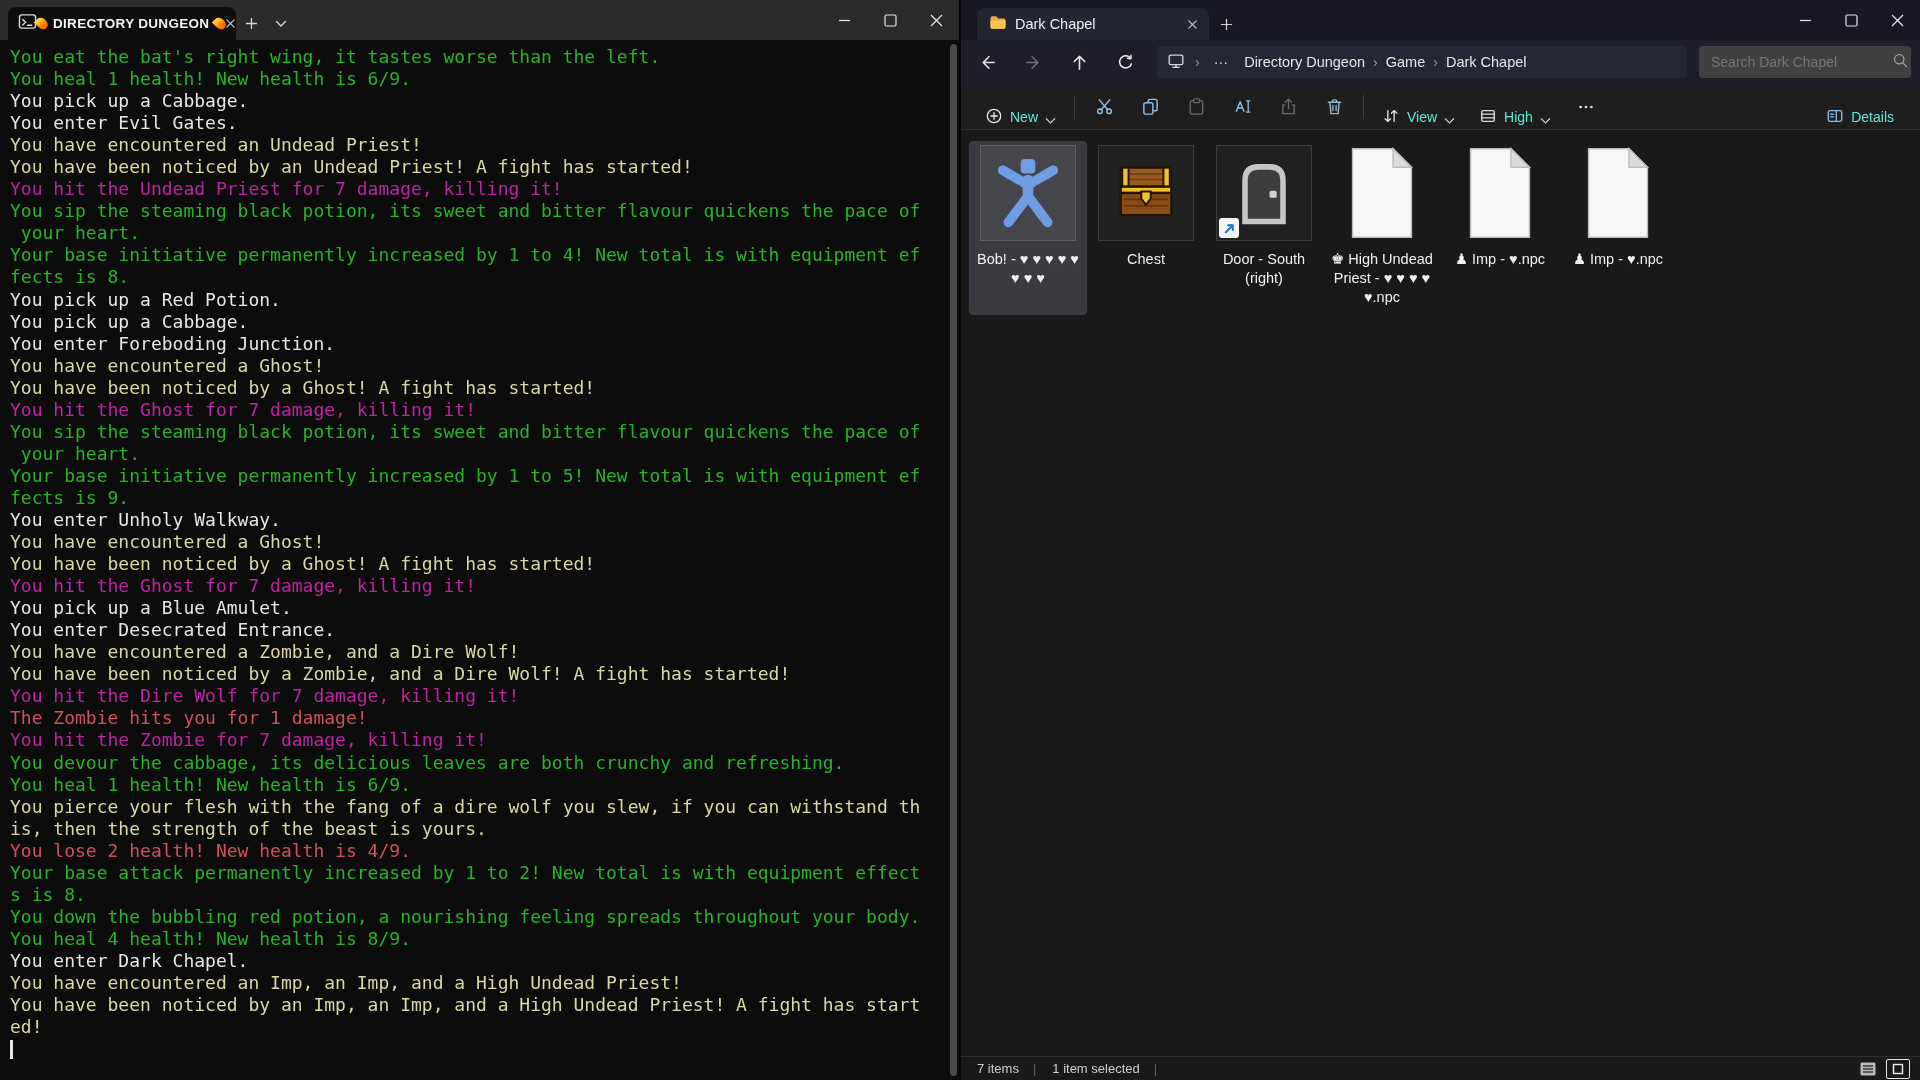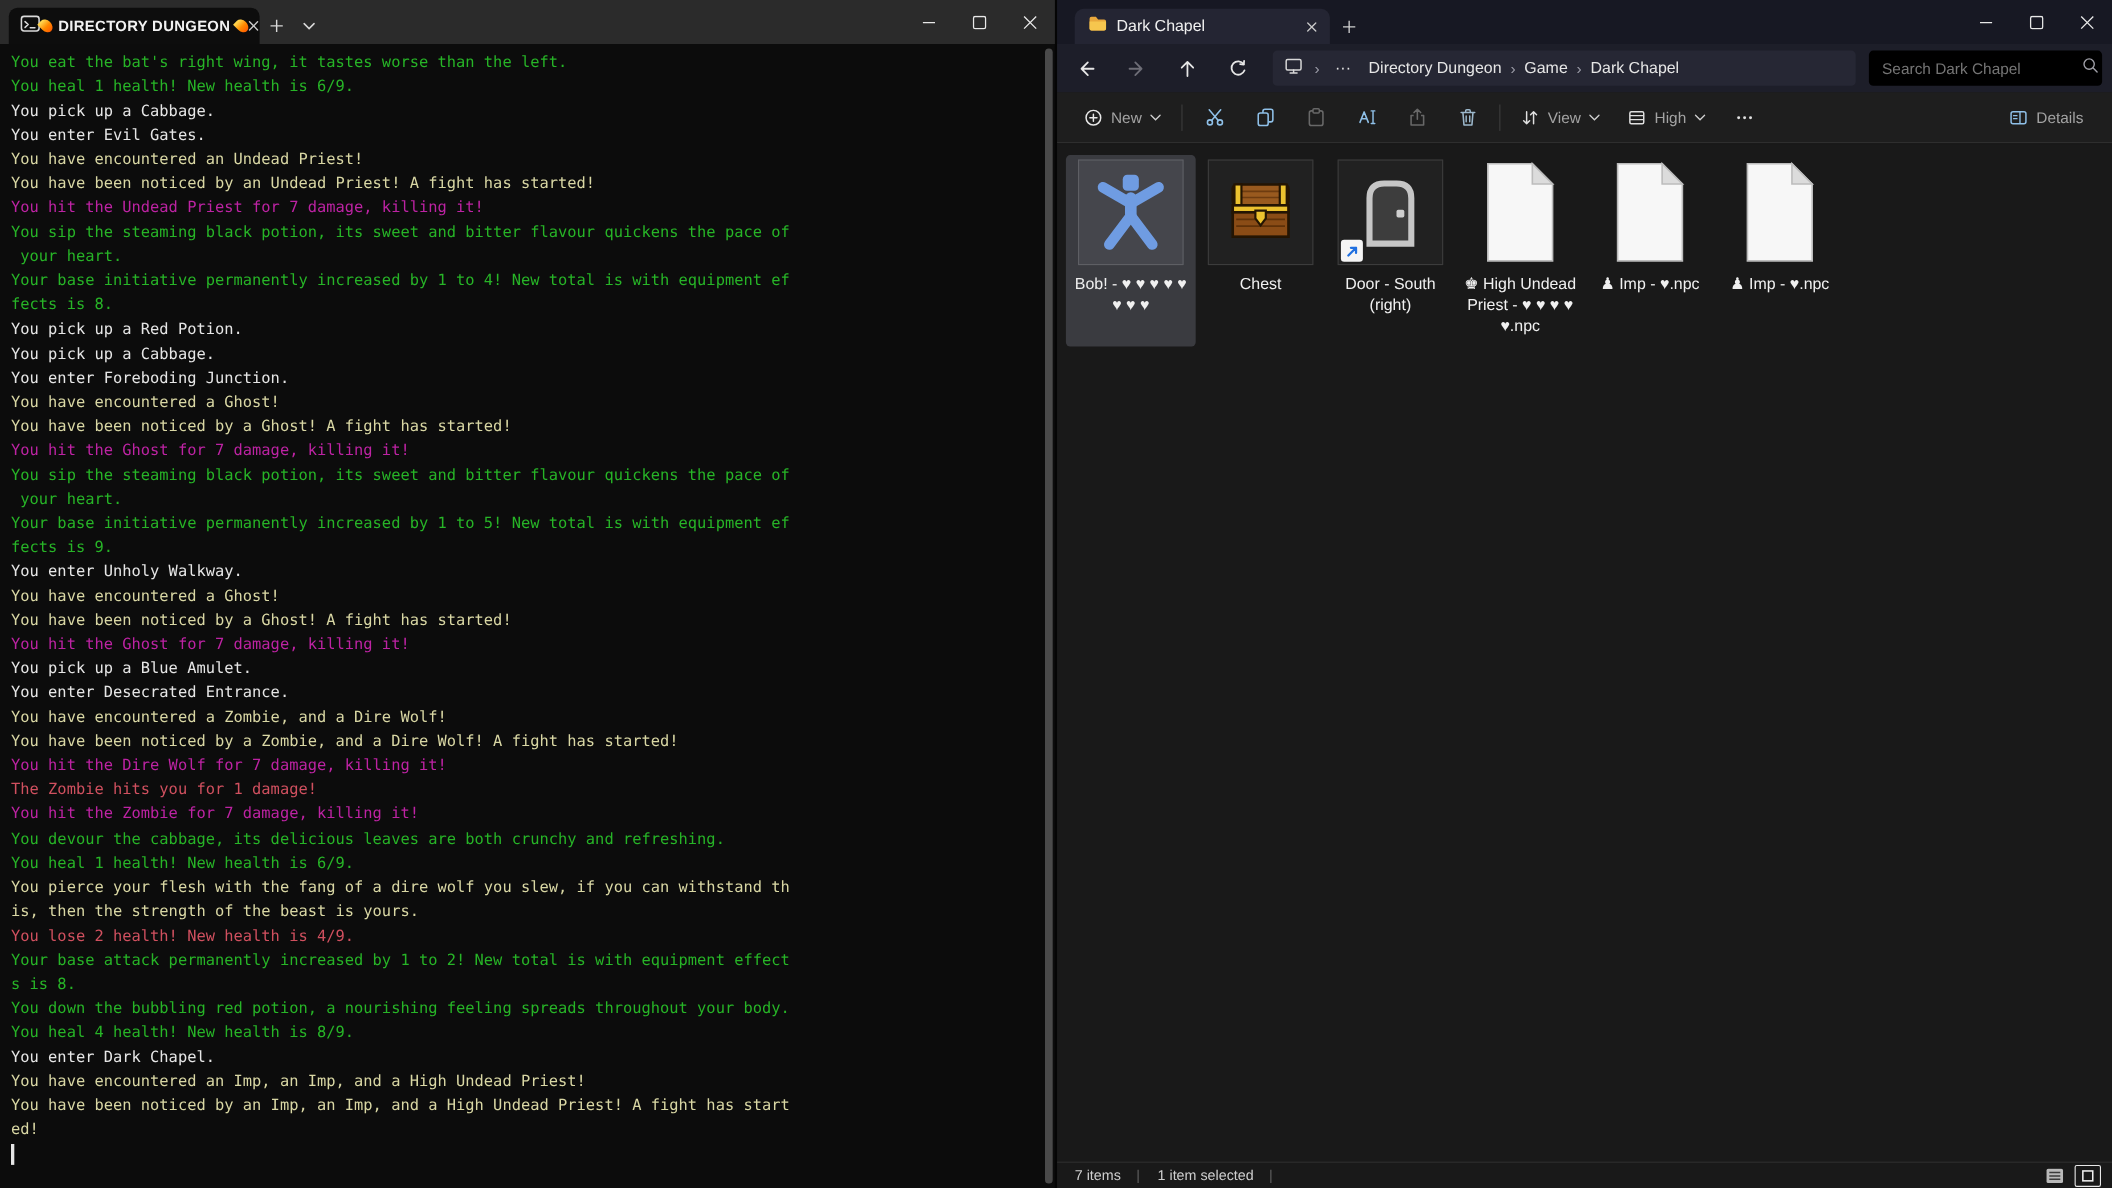--- a/index.html
+++ b/index.html
@@ -15,48 +15,48 @@
   .term-tab-title { flex:1; text-align:center; color:#f2f2f2; font-size:13.5px; font-weight:700;
                     letter-spacing:.3px; display:flex; align-items:center; justify-content:center; gap:6px; white-space:nowrap; }
   .flame { display:inline-block; width:10px; height:13px;
            background:linear-gradient(180deg,#ffd24a 10%,#ff8a00 55%,#ff5c00 100%);
            border-radius:0 50% 50% 50%; transform:rotate(-45deg); }
   .tab-x { width:18px; height:18px; display:flex; align-items:center; justify-content:center; border-radius:3px; }
   .term-bar-btn { width:30px; height:33px; display:flex; align-items:center; justify-content:center; color:#d8d8d8; }
   .win-controls { margin-left:auto; display:flex; height:40px; align-self:flex-start; }
   .win-btn { width:46px; height:40px; display:flex; align-items:center; justify-content:center; }
   .term-body { position:absolute; left:0; right:0; top:40px; bottom:0; padding:6px 18px 0 10px;
-               font-family:"DejaVu Sans Mono",monospace; font-size:14px; line-height:22.06px;
+               font-family:"DejaVu Sans Mono",monospace; font-size:18px; line-height:22.06px;
                white-space:pre; overflow:hidden; }
   .tline { height:22.06px; }
   .tcursor { width:2.5px; height:19px; background:#e6e6e6; margin-top:2px; }
   .term-scrollbar { position:absolute; right:2px; top:44px; bottom:4px; width:7px; }
   .term-thumb { position:absolute; left:0; top:0; bottom:0; width:7px; background:#4a4a4a; border-radius:4px; }
 
   
   .exp-win { position:absolute; left:961px; top:0; width:959px; height:1080px; background:#191919; }
   .exp-tabbar { position:relative; height:40px; background:#171823; display:flex; align-items:flex-end; }
   .exp-tab { margin-left:16px; height:32px; width:232px; background:#242533; border-radius:8px 8px 0 0;
              display:flex; align-items:center; padding:0 8px 0 12px; gap:8px; }
   .exp-tab-title { flex:1; color:#f0f0f0; font-size:14.5px; white-space:nowrap; overflow:hidden; }
   .exp-newtab { width:34px; height:32px; display:flex; align-items:center; justify-content:center; color:#d0d0d0; }
   .exp-addr { height:44px; background:#1d1e29; display:flex; align-items:center; }
   .nav-btn { width:40px; height:36px; display:flex; align-items:center; justify-content:center; border-radius:4px; margin-left:6px; }
   .addr-box { margin-left:12px; width:530px; height:32px; background:#262734; border-radius:4px;
               display:flex; align-items:center; padding:0 10px; gap:8px; color:#e6e6e6; font-size:14.5px; }
   .crumb { white-space:nowrap; padding:2px 4px; border-radius:3px; }
   .crumb-sep { color:#9a9ba6; font-size:14px; padding:0 2px; }
-  .search-box { margin-left:12px; width:212px; height:32px; background:#000000; border-radius:4px;
+  .search-box { margin-left:12px; width:212px; height:32px; background:#404040; border-radius:4px;
                 display:flex; align-items:center; padding:0 8px 0 12px; }
   .search-box input { flex:1; background:transparent; border:none; outline:none; color:#a6a6ae;
                       font-size:14px; font-family:inherit; }
   .exp-toolbar { height:46px; background:#1e1e1e; display:flex; align-items:center; border-bottom:1px solid #2e2e2e; }
   .tb-group { display:flex; align-items:center; gap:4px; }
-  .tb-btn { height:36px; display:flex; align-items:center; justify-content:center; gap:7px; padding:0 10px;
-            border-radius:4px; color:#a3a3a3; font-size:14px; white-space:nowrap; }
+  .tb-btn { height:36px; display:flex; align-items:flex-end; justify-content:center; gap:7px; padding:0 10px;
+            border-radius:4px; color:#5eead4; font-size:14px; white-space:nowrap; }
   .tb-icon-btn { width:42px; height:36px; display:flex; align-items:center; justify-content:center; border-radius:4px; }
   .tb-divider { width:1px; height:24px; background:#3d3d3d; margin:0 8px; }
   .tb-right { margin-left:auto; margin-right:16px; }
 
   .file-area { position:absolute; left:0; right:0; top:131px; bottom:24px; background:#191919; }
   .file-row { display:flex; padding:10px 0 0 8px; }
   .file-cell { width:118px; display:flex; flex-direction:column; align-items:center; padding:4px 2px 8px;
                border-radius:4px; }
   .file-cell.selected { background:#3a3b40; }
   .icon-box { width:96px; height:96px; display:flex; align-items:center; justify-content:center; position:relative; }

